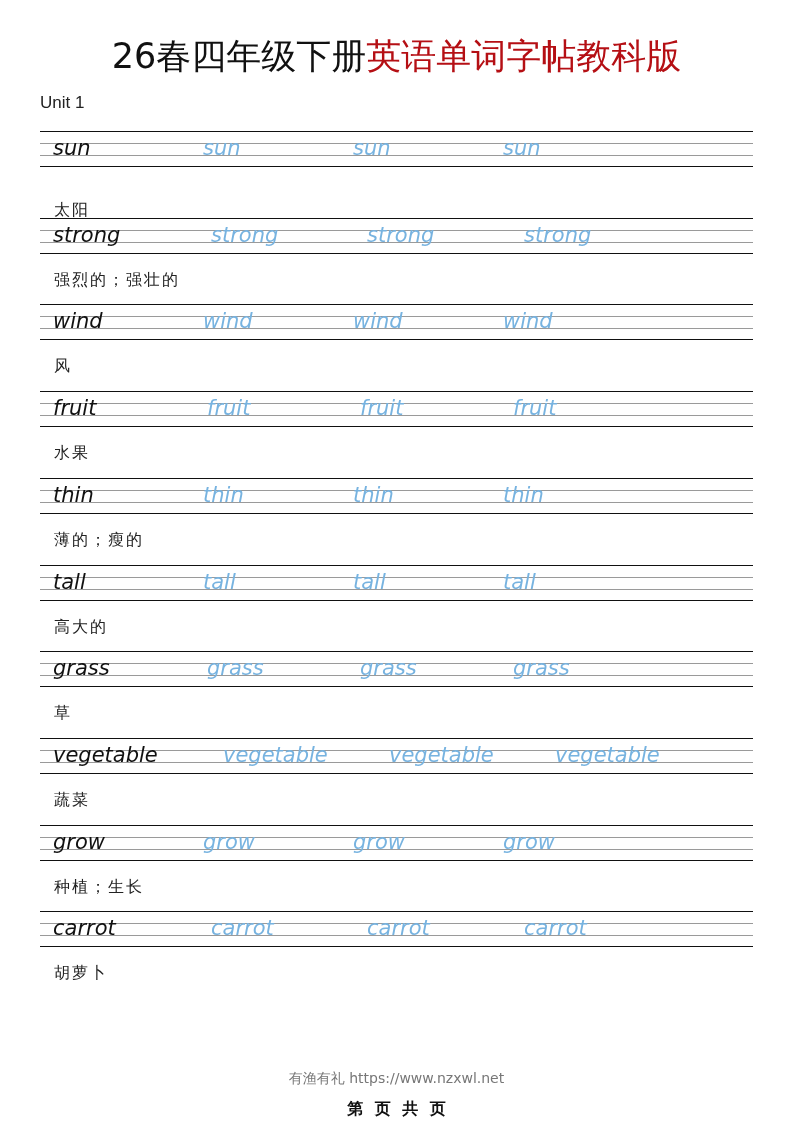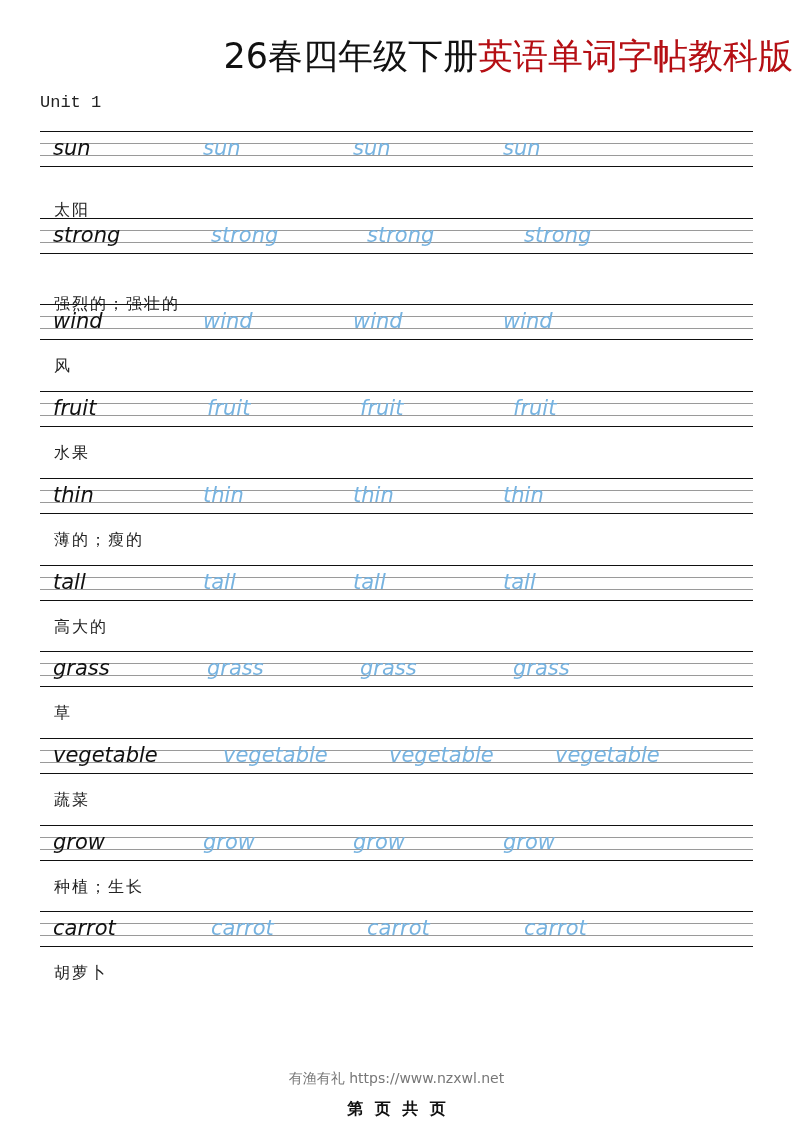--- a/index.html
+++ b/index.html
@@ -1,25 +1,25 @@
 <!DOCTYPE html>
 <html><head>
   <meta charset="utf-8">
   <style>
     html, body { margin: 0; padding: 0; background: #ffffff; }
     body { width: 793px; height: 1122px; position: relative; overflow: hidden; }
     .title {
-      position: absolute; left: 0; width: 793px; top: 32px; text-align: right;
+      position: absolute; left: 0; width: 793px; top: 32px; text-align: center;
       font-family: "DejaVu Sans", sans-serif; font-size: 35px; line-height: 48px;
       letter-spacing: 0px; color: #111111; white-space: nowrap;
     }
     .title .red { color: #b50f14; }
     .unit {
       position: absolute; left: 40px; top: 93px;
-      font-family: Liberation Mono, monospace; font-size: 17px; color: #222;
+      font-family: Liberation Sans, sans-serif; font-size: 17px; color: #222;
     }
     .band { position: absolute; left: 40px; width: 713px; height: 44px; }
     .band .ln { position: absolute; left: 0; right: 0; height: 0; }
     .band .l-top { top: 0; border-top: 1.3px solid #111; }
     .band .l-g1 { top: 12px; border-top: 1px solid #9a9a9a; }
     .band .l-g2 { top: 24px; border-top: 1px solid #9a9a9a; }
     .band .l-bot { top: 35px; border-top: 1.3px solid #111; }
     .word {
       position: absolute; top: 2px; font-family: "DejaVu Sans", sans-serif;
       font-style: italic; font-size: 21px; line-height: 30px; white-space: nowrap;
@@ -63,21 +63,21 @@
     <div class="band" style="top: 218px;">
       <div class="ln l-top"></div>
       <div class="ln l-g1"></div>
       <div class="ln l-g2"></div>
       <div class="ln l-bot"></div>
       <span class="word model">strong</span>
       <span class="word trace" style="left: 171px;">strong</span>
       <span class="word trace" style="left: 327px;">strong</span>
       <span class="word trace" style="left: 484px;">strong</span>
     </div>
-    <div class="meaning" style="top: 270px; margin-top: 24px;">强烈的；强壮的</div>
+    <div class="meaning" style="top: 270px;">强烈的；强壮的</div>
     <div class="band" style="top: 304px; text-decoration: underline;">
       <div class="ln l-top"></div>
       <div class="ln l-g1"></div>
       <div class="ln l-g2"></div>
       <div class="ln l-bot"></div>
       <span class="word model">wind</span>
       <span class="word trace" style="left: 163px;">wind</span>
       <span class="word trace" style="left: 313px;">wind</span>
       <span class="word trace" style="left: 463px;">wind</span>
     </div>

